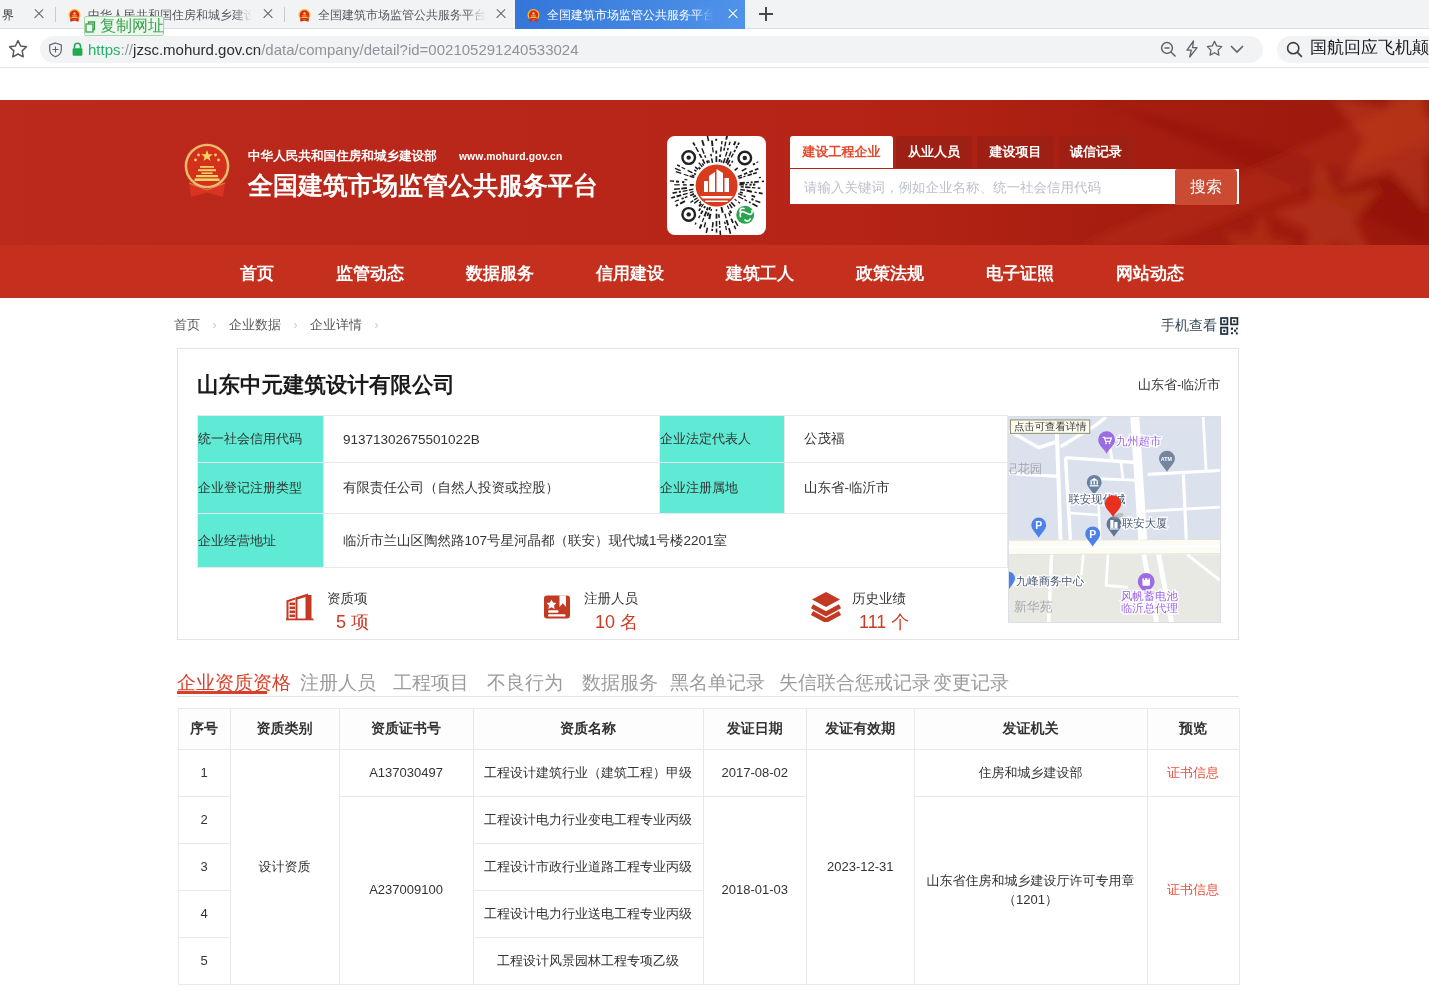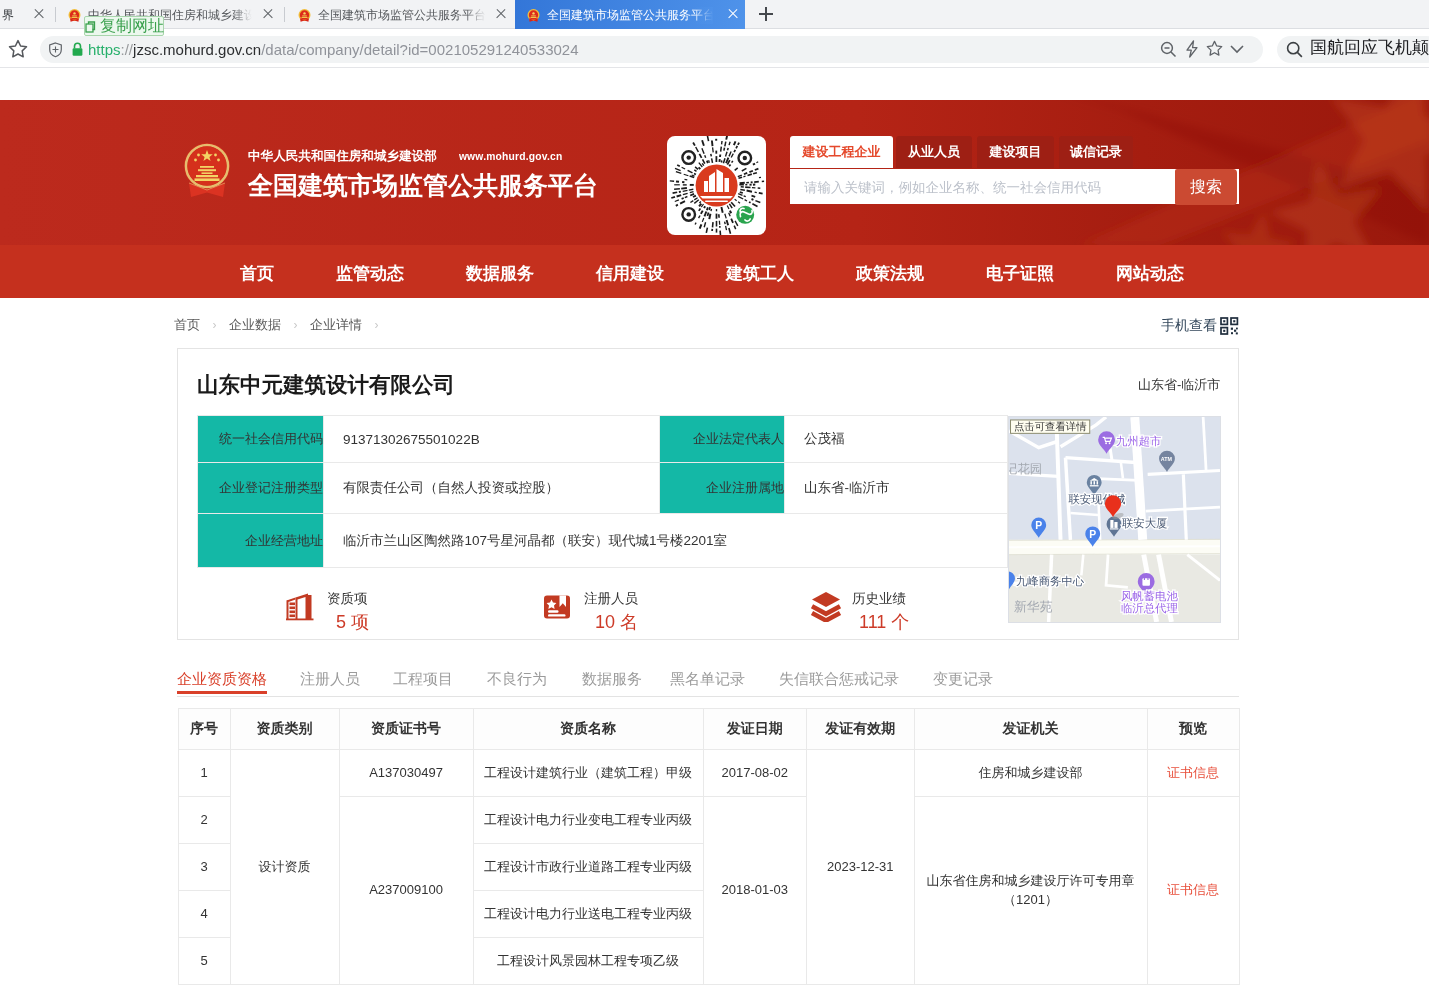--- a/index.html
+++ b/index.html
@@ -41,29 +41,29 @@
   text-align:center;line-height:35px;border-radius:2px 4px 4px 2px;z-index:4}
 
 #crumb{position:absolute;left:174px;top:316px;font-size:13px;color:#595959;white-space:nowrap}
 #crumb i{font-style:normal;color:#c9c9c9;margin:0 12.5px;font-size:12px}
 #mobile{position:absolute;left:1161px;top:317px;font-size:14px;color:#32465a}
 #card{position:absolute;left:177px;top:348px;width:1062px;height:292px;background:#fff;border:1px solid #e4e4e4}
 #ctitle{position:absolute;left:19px;top:21px;font-size:21.5px;font-weight:700;color:#1a1a1a}
 #cregion{position:absolute;left:960px;top:27px;font-size:13px;color:#333}
 #itable{position:absolute;left:19px;top:66px;width:810px;border-collapse:collapse;table-layout:fixed}
 #itable td{border:1px solid #e9e9e9;font-size:13.5px;color:#333;vertical-align:middle}
-#itable td.l{background:#14b8a6;text-align:right;font-size:13px}
+#itable td.l{background:#5eead4;text-align:left;font-size:13px}
 #itable td.v{padding-left:19px}
 .stat-ic{position:absolute;top:242px}
 .stat-tx{position:absolute;top:241px;font-size:13.5px;color:#333;white-space:nowrap}
 .stat-n{position:absolute;top:261px;font-size:18px;color:#cd3b28;white-space:nowrap}
 #mapbox{position:absolute;left:830px;top:67px;width:213px;height:207px}
 
 #tabs2{position:absolute;left:177px;top:664px;width:1062px;height:33px;border-bottom:1px solid #e3e3e3}
-#tabs2 span{position:absolute;top:6px;font-size:15px;color:#9b9b9b;white-space:nowrap}
+#tabs2 span{position:absolute;top:6px;font-size:19px;color:#9b9b9b;white-space:nowrap}
 #tabs2 .on{color:#d9402a}
 #tabs2 .ul{position:absolute;left:0;top:27px;width:90px;height:3px;background:#d9402a}
 
 #btable{position:absolute;left:177.5px;top:708px;width:1061px;border-collapse:collapse;table-layout:fixed;background:#fff}
 #btable th{border:1px solid #e9e9e9;font-size:14px;color:#333;font-weight:700;height:41px;background:#fdfdfd}
 #btable td{border:1px solid #e9e9e9;font-size:13px;color:#333;text-align:center;height:47px;line-height:1.45}
 #btable td.rd{color:#e8503c}
 </style></head><body>
 <div id="tabbar">
  <span class="tabtitle" style="left:2px;color:#3f4246">界</span>

